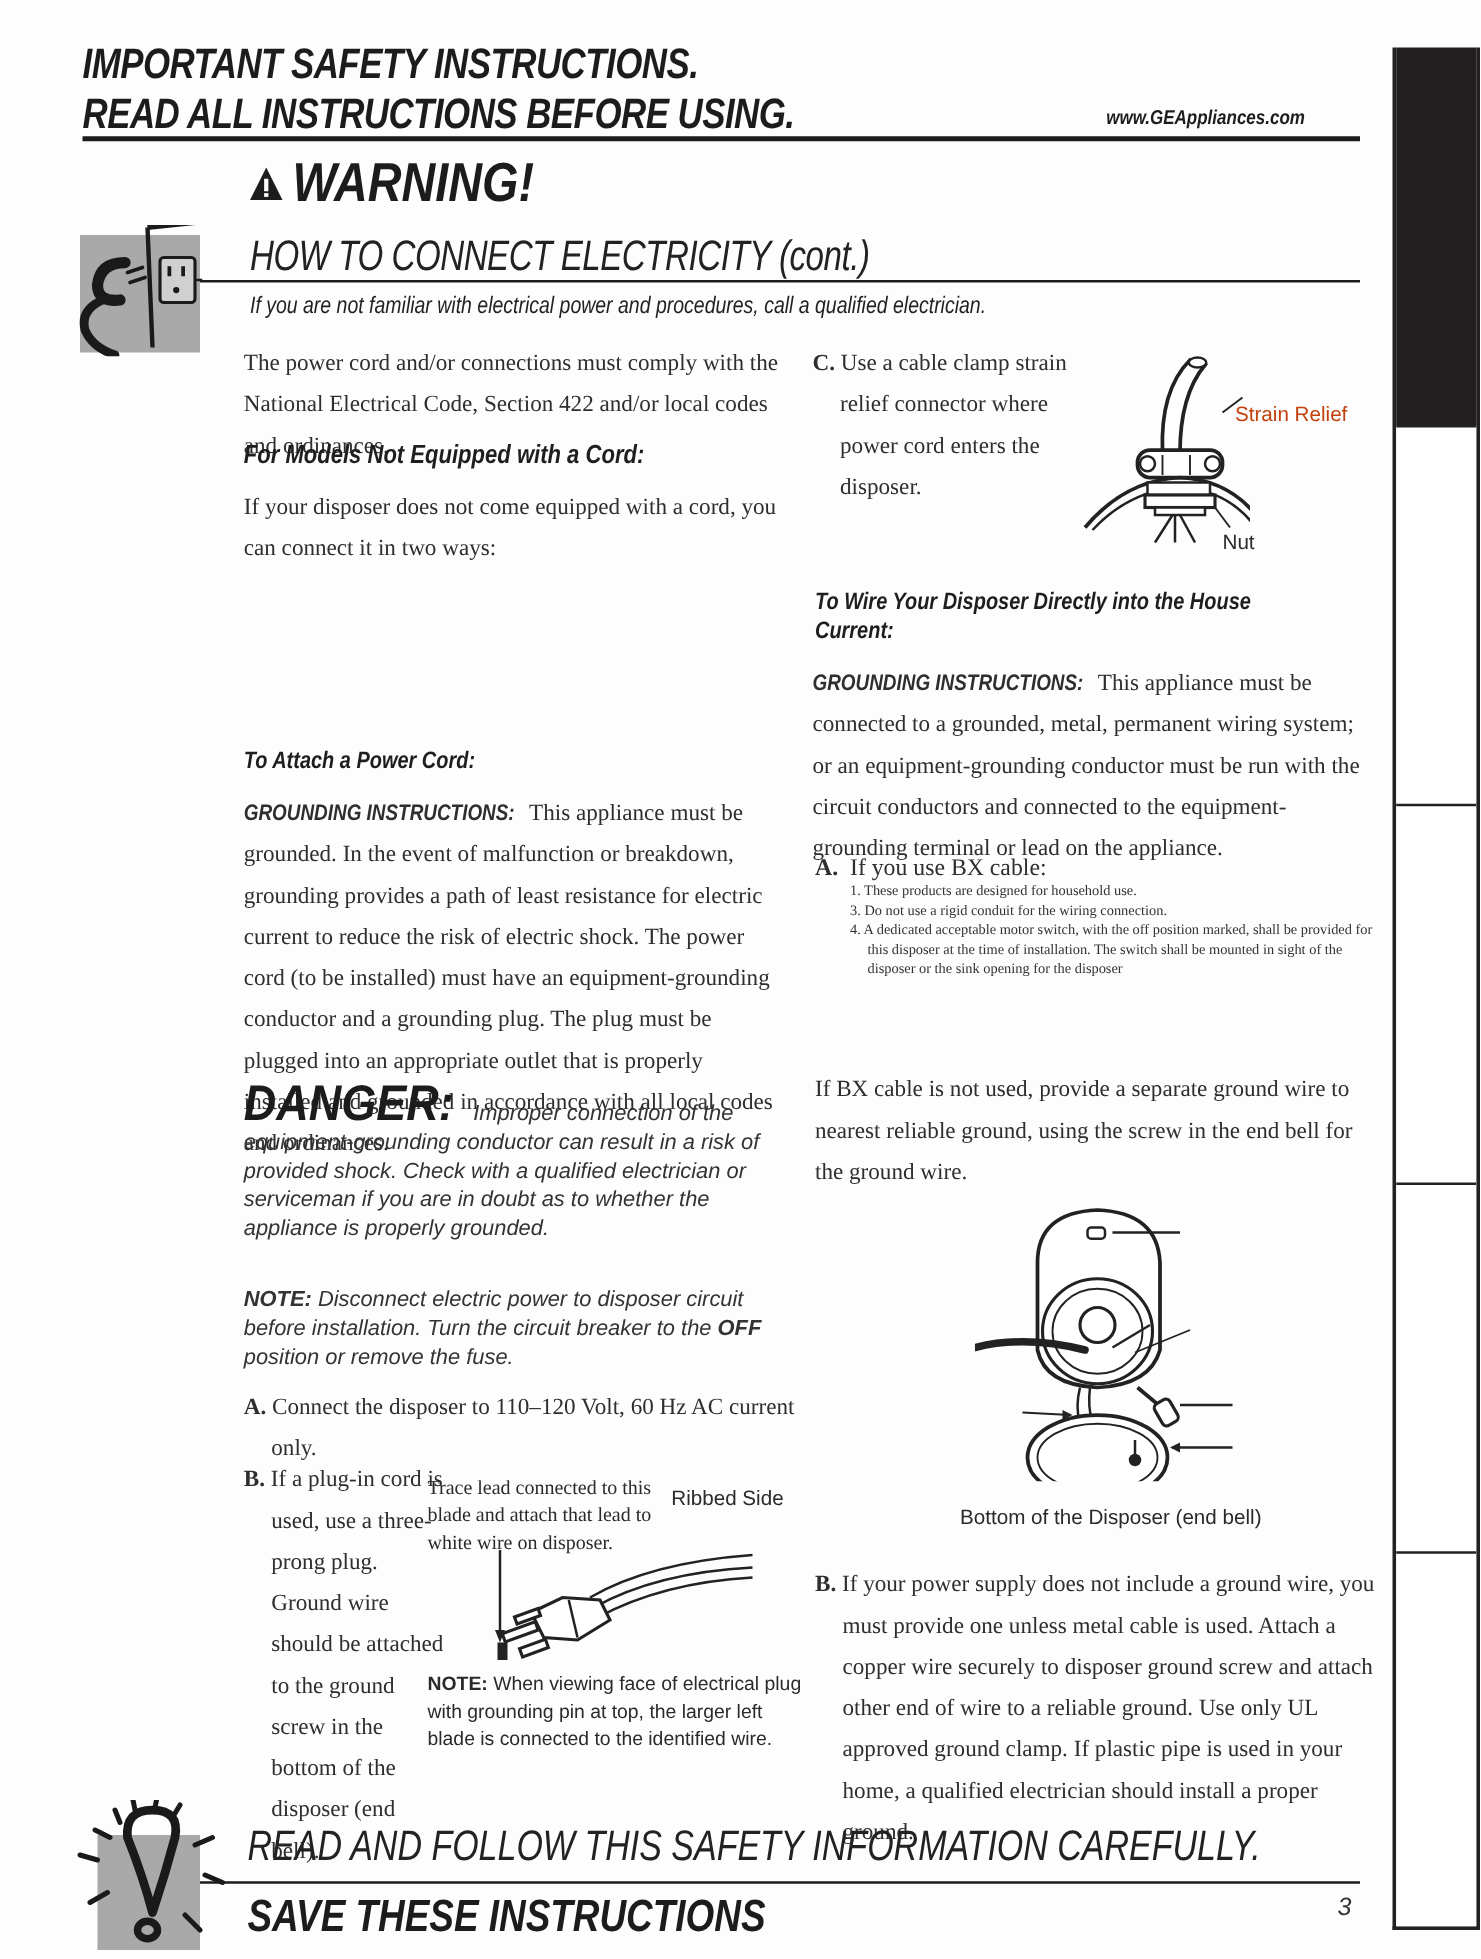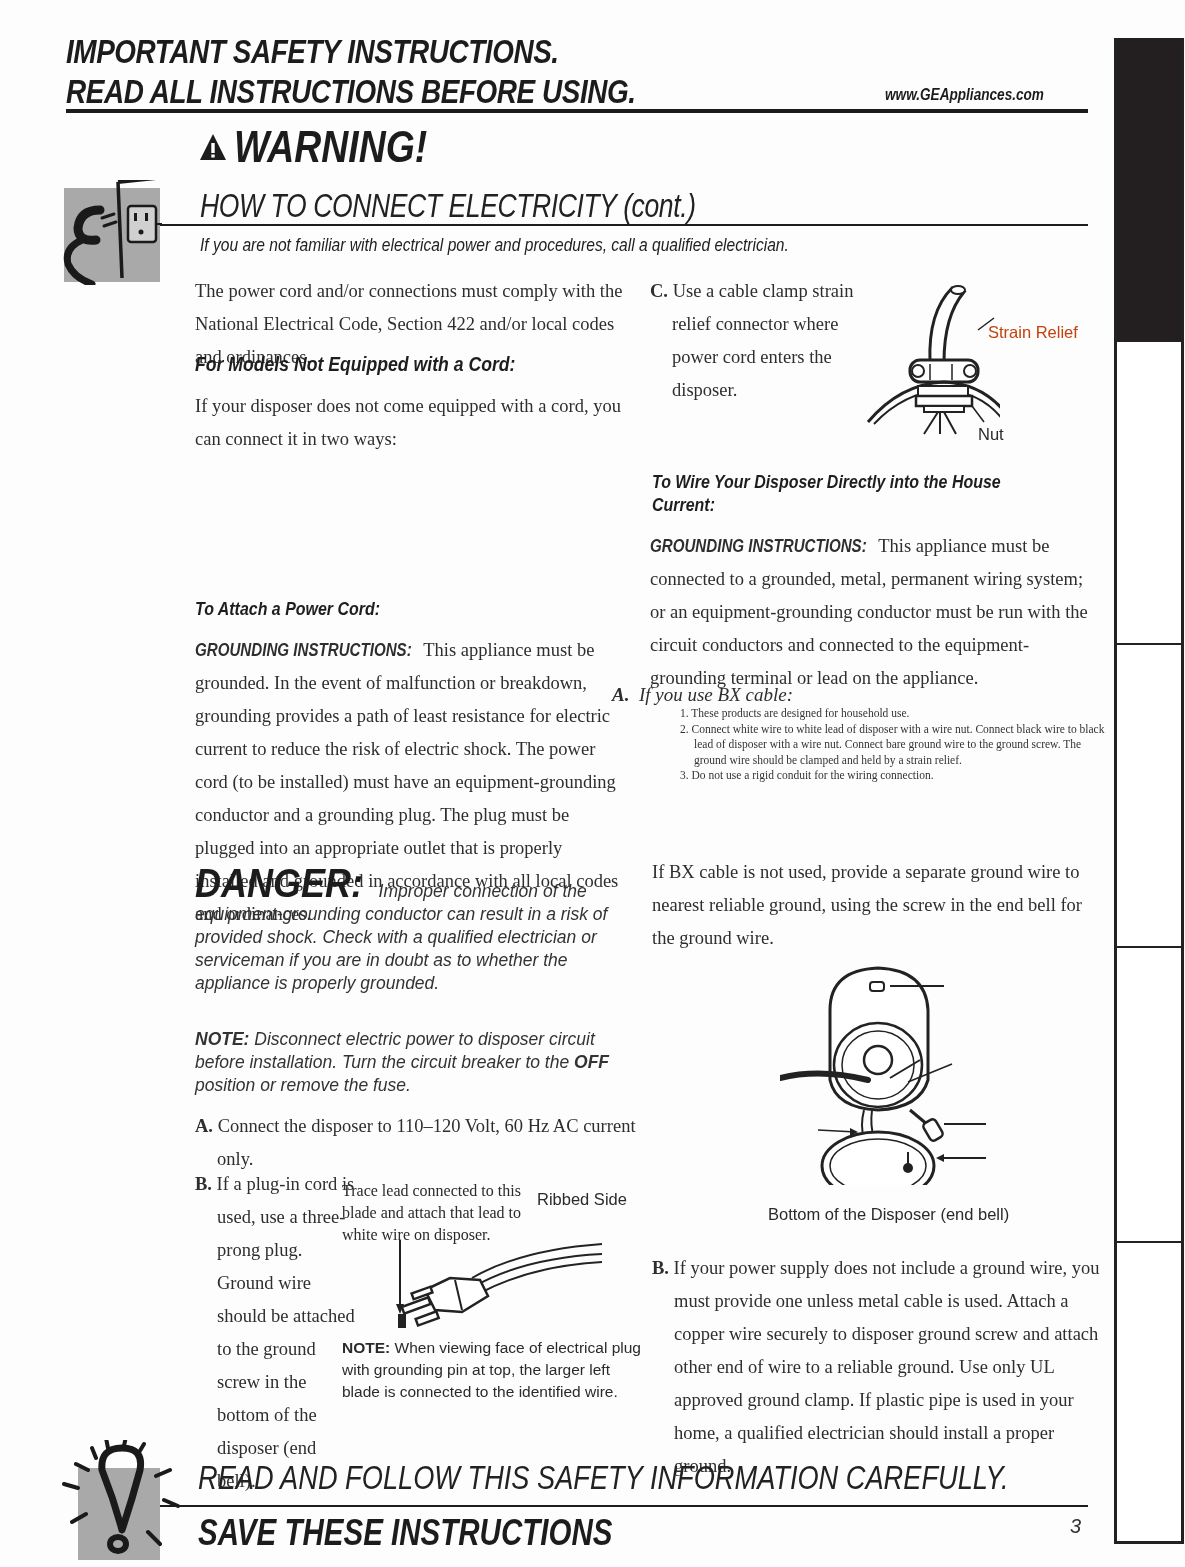--- a/index.html
+++ b/index.html
@@ -54,21 +54,21 @@
   #plug-note { left:342px; top:1337px; width:300px; font-family:"Liberation Sans", sans-serif; font-size:15.5px; line-height:22px; color:#2a2a2a; }
   #plug-note b { font-weight:bold; }
 
   
   #itemC { left:650px; top:275px; width:190px; }
   #strain-fig { left:860px; top:282px; width:140px; height:160px; }
   #strain-label { left:988px; top:323px; font-family:"Liberation Sans", sans-serif; font-size:16.5px; color:#c2410c; }
   #nut-label { left:978px; top:425px; font-family:"Liberation Sans", sans-serif; font-size:16.5px; color:#2a2a2a; }
   #right-h1 { left:652px; top:470px; line-height:23px; }
   #right-gi { left:620px; top:530px; width:440px;margin-left:30px; }
-  #bx-head { left:612px; top:678px; font-size:19px;font-style:italic; }
+  #bx-head { left:652px; top:678px; font-size:19px; }
   #bx-list { left:680px; top:706px; width:430px; font-size:11.5px; line-height:15.5px; color:#333; padding:0; margin:0; list-style:none; }
   #bx-list li { padding-left:14px; text-indent:-14px; }
   #bx-after { left:652px; top:856px; width:440px; }
   #endbell-fig { left:780px; top:960px; width:210px; height:225px; }
   #endbell-caption { left:768px; top:1205px; font-family:"Liberation Sans", sans-serif; font-size:16.5px; color:#2a2a2a; }
   #itemB-right { left:652px; top:1252px; width:440px; }
 
   .label-letter { font-weight:bold; }
   .hang { padding-left:22px; text-indent:-22px; }
 
@@ -204,22 +204,22 @@
 <div id="right-gi" class="abs body-text">
   <span class="gi">GROUNDING INSTRUCTIONS:</span>
   <span>This appliance must be connected to a grounded, metal, permanent wiring system; or an equipment-grounding conductor must be run with the circuit conductors and connected to the equipment-grounding terminal or lead on the appliance.</span>
 </div>
 <div id="bx-head" class="abs body-text">
   <span class="label-letter">A.</span>
   &nbsp;<span>If you use BX cable:</span>
 </div>
 <ul id="bx-list" class="abs">
   <li>1. These products are designed for household use.</li>
-  <li>2. Connect white wire to white lead of disposer with a wire nut. Connect black wire to black lead of disposer with a wire nut. Connect bare ground wire to the ground screw. The ground wire should be clamped and held by a strain relief.</li>
   <li>3. Do not use a rigid conduit for the wiring connection.</li>
+  <li>4. A dedicated acceptable motor switch, with the off position marked, shall be provided for this disposer at the time of installation. The switch shall be mounted in sight of the disposer or the sink opening for the disposer</li>
 </ul>
 <div id="bx-after" class="abs body-text">If BX cable is not used, provide a separate ground wire to nearest reliable ground, using the screw in the end bell for the ground wire.</div>
 
 <svg id="endbell-fig" class="abs" viewBox="0 0 210 225">
   <path d="M50 120 L50 50 Q50 10 98 8 Q146 10 148 50 L148 120 Q140 148 98 150 Q56 148 50 120 Z" fill="#fff" stroke="#222" stroke-width="3"></path>
   <ellipse cx="98" cy="105" rx="44" ry="42" fill="#fff" stroke="#222" stroke-width="2.5"></ellipse>
   <ellipse cx="98" cy="105" rx="36" ry="34" fill="none" stroke="#222" stroke-width="1.5"></ellipse>
   <circle cx="98" cy="100" r="14" fill="#fff" stroke="#222" stroke-width="2.5"></circle>
   <rect x="90" y="22" width="14" height="9" rx="3" fill="#fff" stroke="#222" stroke-width="2"></rect>
   <path d="M110 26 L164 26" stroke="#222" stroke-width="2"></path>

